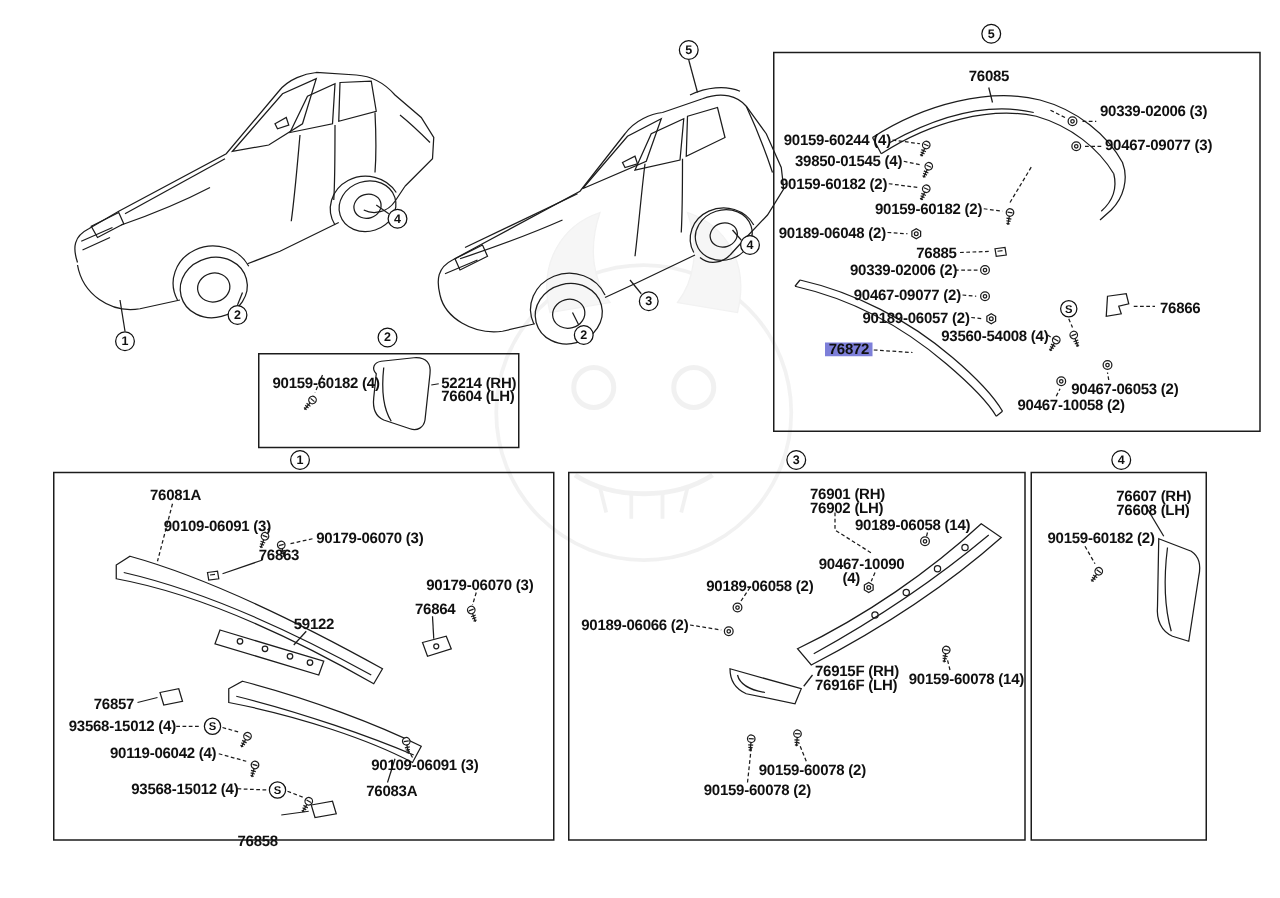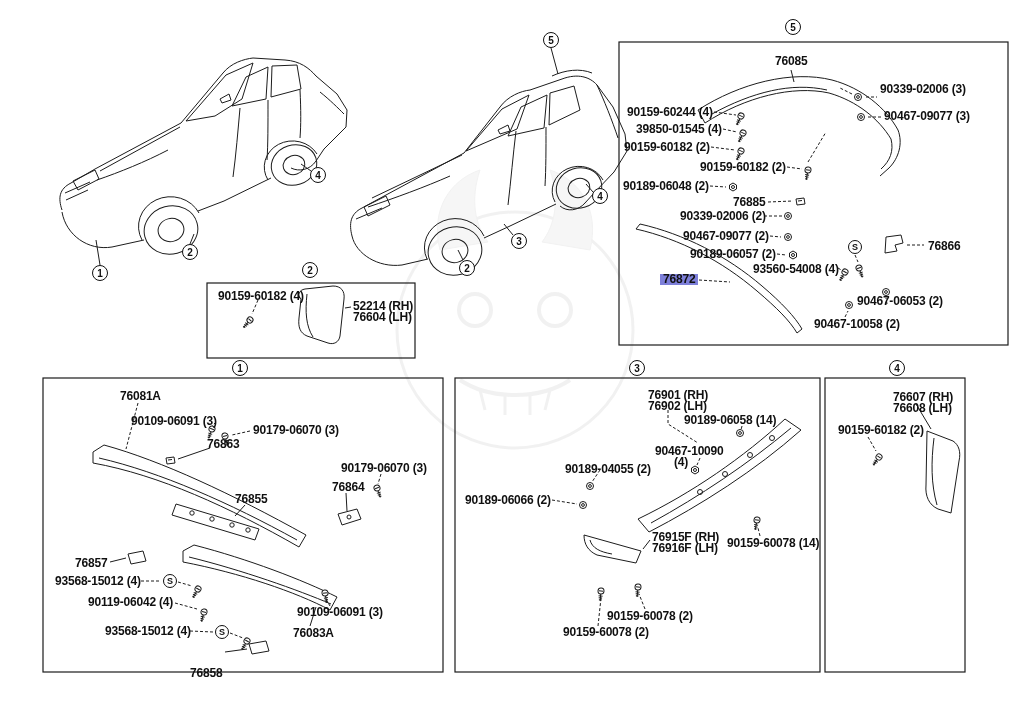--- a/index.html
+++ b/index.html
@@ -294,48 +294,48 @@
   <div class="lbl" style="left:624px;top:142px">90159-60182 (2)</div>
   <div class="lbl" style="left:700px;top:162px">90159-60182 (2)</div>
   <div class="lbl" style="left:623px;top:181px">90189-06048 (2)</div>
   <div class="lbl" style="left:733px;top:197px">76885</div>
   <div class="lbl" style="left:680px;top:211px">90339-02006 (2)</div>
   <div class="lbl" style="left:683px;top:231px">90467-09077 (2)</div>
   <div class="lbl" style="left:690px;top:249px">90189-06057 (2)</div>
   <div class="lbl" style="left:753px;top:264px">93560-54008 (4)</div>
   <div class="lbl hl" style="left:660px;top:274px">76872</div>
   <div class="lbl" style="left:928px;top:241px">76866</div>
-  <div class="lbl" style="left:857px;top:296px">90467-06053 (2)</div>
+  <div class="lbl" style="left:857px;top:306px">90467-06053 (2)</div>
   <div class="lbl" style="left:814px;top:319px">90467-10058 (2)</div>
 
-  <div class="lbl" style="left:218px;top:291px">90159-60182 (4)</div>
+  <div class="lbl" style="left:218px;top:301px">90159-60182 (4)</div>
   <div class="lbl" style="left:353px;top:301px">52214 (RH)</div>
   <div class="lbl" style="left:353px;top:312px">76604 (LH)</div>
 
   <div class="lbl" style="left:120px;top:391px">76081A</div>
   <div class="lbl" style="left:131px;top:416px">90109-06091 (3)</div>
   <div class="lbl" style="left:253px;top:425px">90179-06070 (3)</div>
   <div class="lbl" style="left:207px;top:439px">76863</div>
   <div class="lbl" style="left:341px;top:463px">90179-06070 (3)</div>
   <div class="lbl" style="left:332px;top:482px">76864</div>
-  <div class="lbl" style="left:235px;top:494px">76855</div>
+  <div class="lbl" style="left:235px;top:494px">59122</div>
   <div class="lbl" style="left:75px;top:558px">76857</div>
   <div class="lbl" style="left:55px;top:576px">93568-15012 (4)</div>
   <div class="lbl" style="left:88px;top:597px">90119-06042 (4)</div>
   <div class="lbl" style="left:297px;top:607px">90109-06091 (3)</div>
   <div class="lbl" style="left:105px;top:626px">93568-15012 (4)</div>
   <div class="lbl" style="left:293px;top:628px">76083A</div>
   <div class="lbl" style="left:190px;top:668px">76858</div>
 
   <div class="lbl" style="left:648px;top:390px">76901 (RH)</div>
   <div class="lbl" style="left:648px;top:401px">76902 (LH)</div>
   <div class="lbl" style="left:684px;top:415px">90189-06058 (14)</div>
   <div class="lbl" style="left:655px;top:446px">90467-10090</div>
   <div class="lbl" style="left:674px;top:457px">(4)</div>
-  <div class="lbl" style="left:565px;top:464px">90189-04055 (2)</div>
+  <div class="lbl" style="left:565px;top:464px">90189-06058 (2)</div>
   <div class="lbl" style="left:465px;top:495px">90189-06066 (2)</div>
   <div class="lbl" style="left:652px;top:532px">76915F (RH)</div>
   <div class="lbl" style="left:652px;top:543px">76916F (LH)</div>
   <div class="lbl" style="left:727px;top:538px">90159-60078 (14)</div>
   <div class="lbl" style="left:607px;top:611px">90159-60078 (2)</div>
   <div class="lbl" style="left:563px;top:627px">90159-60078 (2)</div>
 
   <div class="lbl" style="left:893px;top:392px">76607 (RH)</div>
   <div class="lbl" style="left:893px;top:403px">76608 (LH)</div>
   <div class="lbl" style="left:838px;top:425px">90159-60182 (2)</div>

